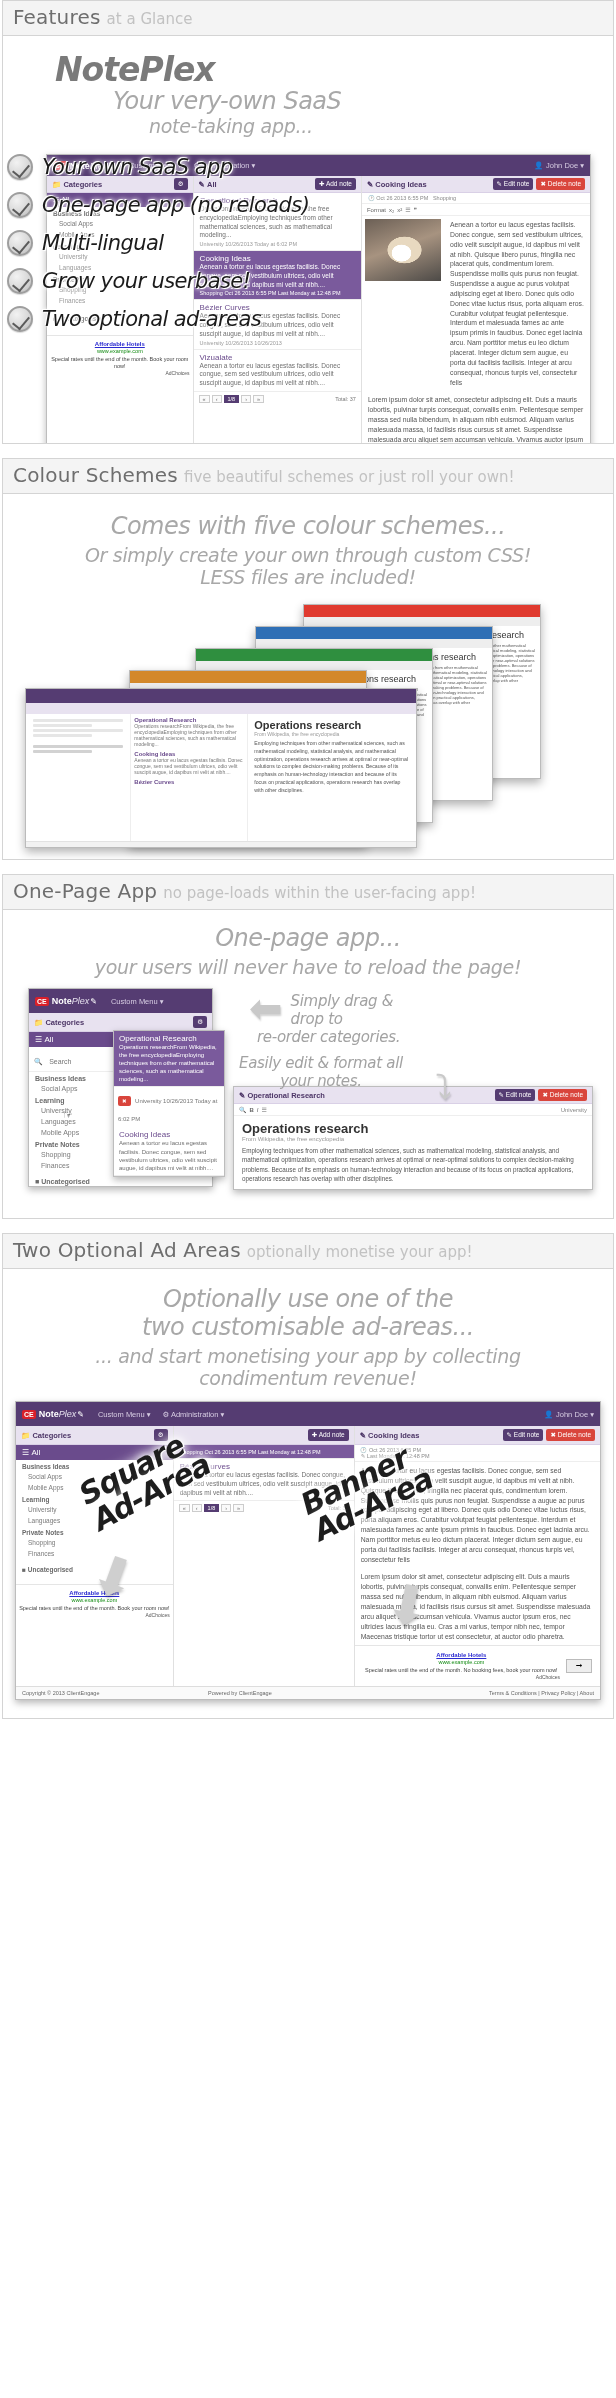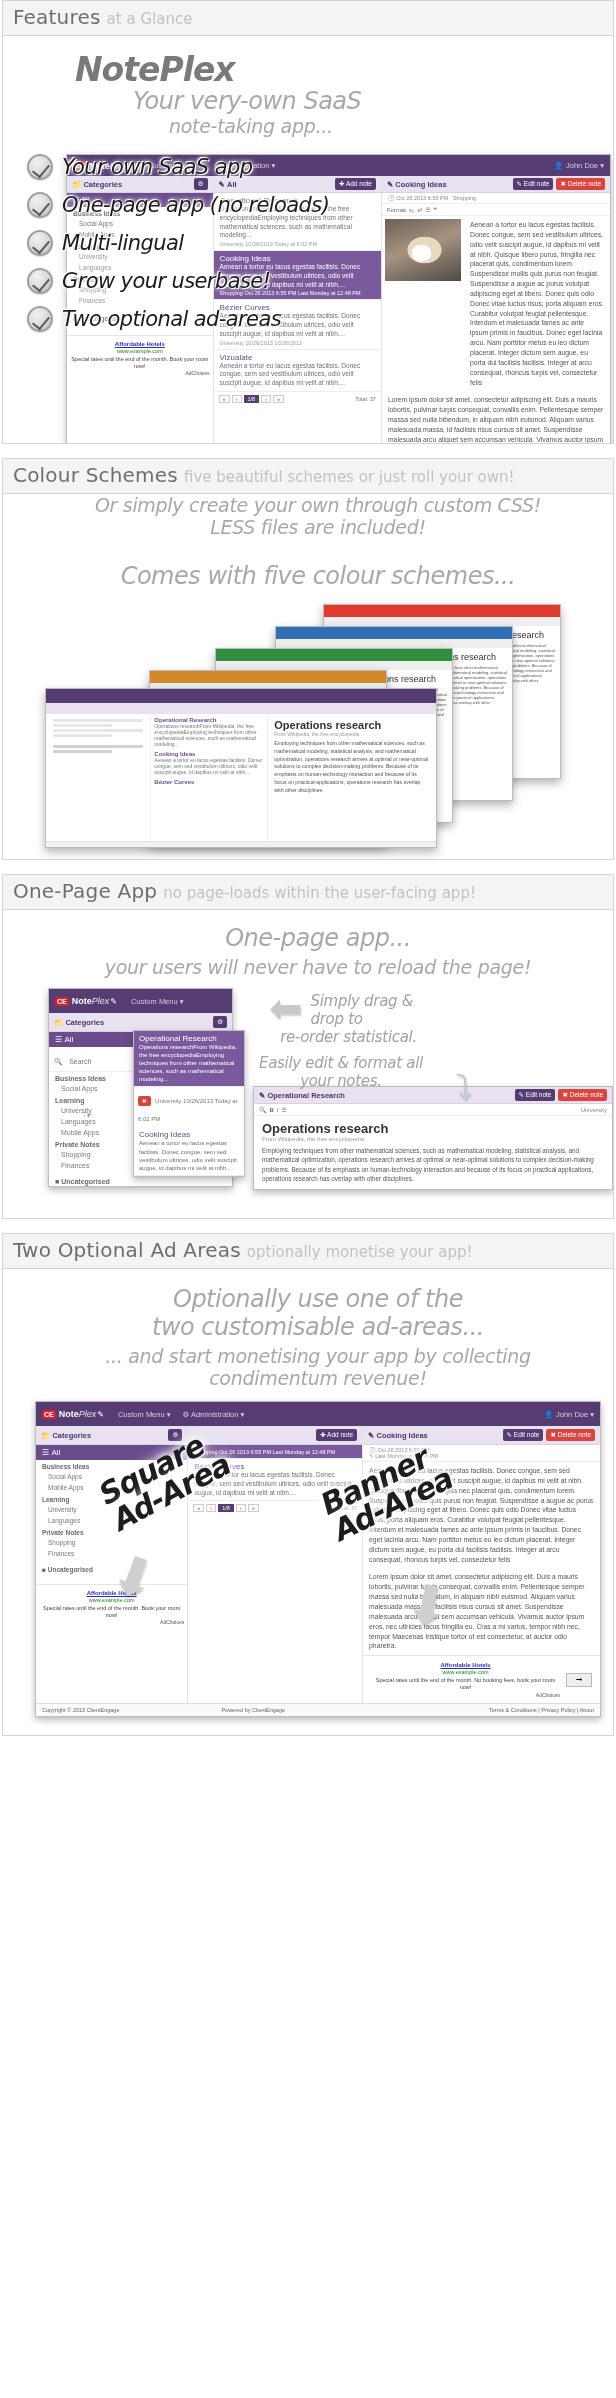--- a/index.html
+++ b/index.html
@@ -34,21 +34,20 @@
   }
 
   
   .sec-body {
     border: 1px solid #d4d4d4;
     border-top: none;
     margin: 0 2px 14px 2px;
     background: #fff;
     position: relative;
     overflow: hidden;
-    padding-left: 20px;
   }
 
   
   .hand-title {
     font-size: 33px;
     color: #7a7a7a;
     font-weight: bold;
     font-style: italic;
     letter-spacing: -1px;
   }
@@ -397,26 +396,26 @@
         </div>
       </div>
 
     </div>
   </div>
 
   <div class="sec-head">
     <span class="h-main">Colour Schemes</span><span class="h-sub">five beautiful schemes or just roll your own!</span>
   </div>
   <div class="sec-body">
+    <div class="center" style="padding:18px 0 4px 0;">
+      <div class="hand-sub">Comes with five colour schemes...</div>
+    </div>
     <div class="center" style="padding-bottom:6px;">
       <div class="hand-sub2">Or simply create your own through custom CSS!</div>
       <div class="hand-sub2">LESS files are included!</div>
-    </div>
-    <div class="center" style="padding:18px 0 4px 0;">
-      <div class="hand-sub">Comes with five colour schemes...</div>
     </div>
 
     <div class="fan">
 
       <div class="mini" style="left:300px; top:10px;">
         <div class="bar" style="background:#e03a2f"></div>
           <div class="sub"></div>
         <div class="inner">
             <div class="m1">
               <div class="ln"></div>
@@ -605,21 +604,21 @@
         <div style="padding:5px 8px;">
           <div style="font-size:13px; color:#333; font-weight:bold;">Operations research</div>
           <div style="font-size:6px; color:#999; margin-bottom:4px;">From Wikipedia, the free encyclopedia</div>
           <div style="font-size:6.3px; color:#555; line-height:1.5;">Employing techniques from other mathematical sciences, such as mathematical modeling, statistical analysis, and mathematical optimization, operations research arrives at optimal or near-optimal solutions to complex decision-making problems. Because of its emphasis on human-technology interaction and because of its focus on practical applications, operations research has overlap with other disciplines.</div>
         </div>
       </div>
 
       <div style="position:absolute; left:246px; top:4px; z-index:9;">
         <span class="note-arrow" style="float:left; margin-right:8px; margin-top:-4px;">⬅</span>
         <div class="anno">Simply drag &amp; drop to</div>
-        <div class="anno" style="text-align:center">re-order statistical.</div>
+        <div class="anno" style="text-align:center">re-order categories.</div>
       </div>
 
       <div style="position:absolute; left:236px; top:66px; z-index:9;">
         <div class="anno">Easily edit &amp; format all</div>
         <div class="anno" style="text-align:center">your notes.</div>
         <span class="note-arrow" style="position:absolute; left:196px; top:16px; font-size:34px;">⤵</span>
       </div>
 
     </div>
   </div>

